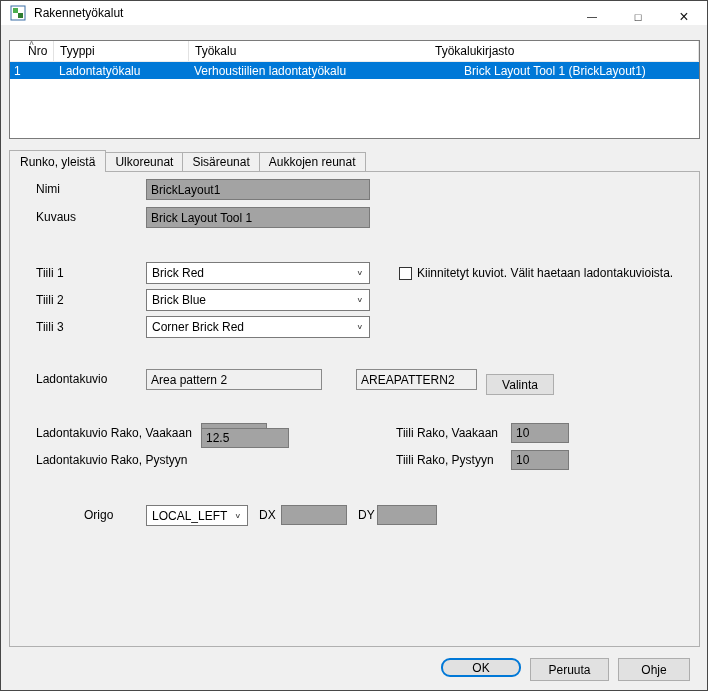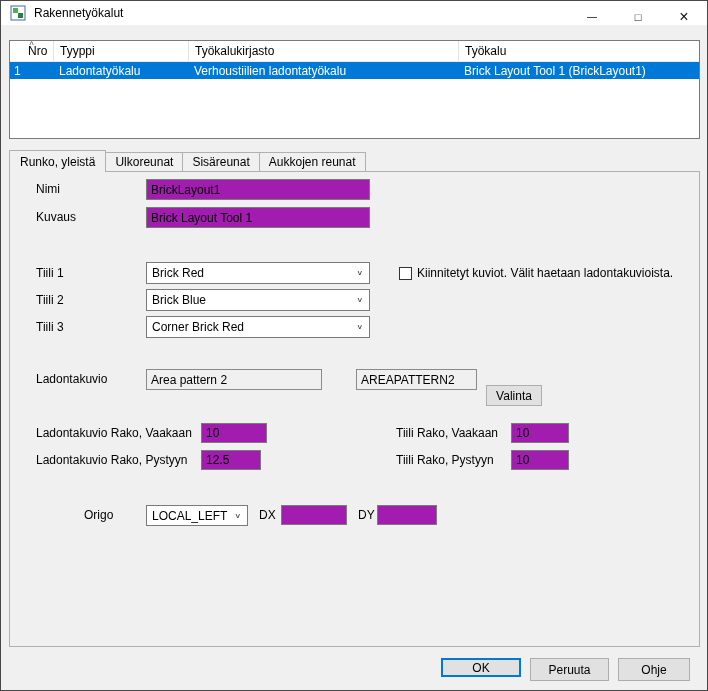--- a/index.html
+++ b/index.html
@@ -29,21 +29,21 @@
   .lv-cell { padding-left:5px; white-space:nowrap; overflow:hidden; }
   .lv-cell.col0 { padding-left:4px; }
   
   .tabbar { position:absolute; left:8px; top:149px; height:21px; display:flex; align-items:flex-end; z-index:3; }
   .tab { height:19px; display:flex; align-items:center; padding:0 9px; font-size:12px; background:#f0f0f0; border:1px solid #b0b0b0; border-bottom:none; cursor:default; }
   .tab + .tab { margin-left:-1px; }
   .tab.active { position:relative; height:22px; margin-bottom:-1px; z-index:4; padding:0 10px; }
   .tab-panel { position:absolute; left:8px; top:170px; width:691px; height:476px; border:1px solid #b0b0b0; background:#f0f0f0; }
   
   .flabel { position:absolute; font-size:12px; color:#000; line-height:21px; white-space:nowrap; }
-  .tinput { position:absolute; height:21px; border:1px solid #7a7a7a; background:#a21caf; font:12px "Liberation Sans", sans-serif; padding:0 4px; color:#000; }
+  .tinput { position:absolute; height:21px; border:1px solid #7a7a7a; background:#a3a3a3; font:12px "Liberation Sans", sans-serif; padding:0 4px; color:#000; }
   .combo { position:absolute; height:22px; border:1px solid #7a7a7a; background:#fff; display:flex; align-items:center; justify-content:space-between; padding:0 6px 0 5px; font-size:12px; color:#000; cursor:default; }
   .chev { font-size:9px; color:#444; transform:scaleY(.75); }
   .rofield { position:absolute; height:21px; border:1px solid #8a8a8a; background:#f0f0f0; display:flex; align-items:center; padding:0 4px; font-size:12px; color:#000; }
   .btn { position:absolute; background:#e1e1e1; border:1px solid #adadad; font:12px "Liberation Sans", sans-serif; color:#000; display:flex; align-items:center; justify-content:center; cursor:default; }
   .btn.default { border:2px solid #0078d7; }
   .checkbox { position:absolute; width:13px; height:13px; background:#fff; border:1px solid #333; cursor:default; }
 </style>
 </head>
 <body>
 
@@ -73,25 +73,25 @@
 
   <div class="listview">
     <div class="lv-header">
       <div class="lv-hcell col0">
         <span class="sort-arrow">∧</span>
         <span>Nro</span>
       </div>
       <div class="lv-hcell col1">
         <span>Tyyppi</span>
       </div>
+      <div class="lv-hcell col3">
+        <span>Työkalu</span>
+      </div>
       <div class="lv-hcell col2">
         <span>Työkalukirjasto</span>
-      </div>
-      <div class="lv-hcell col3">
-        <span>Työkalu</span>
       </div>
     </div>
     <div class="lv-row selected">
       <div class="lv-cell col0">1</div>
       <div class="lv-cell col1">Ladontatyökalu</div>
       <div class="lv-cell col2">Verhoustiilien ladontatyökalu</div>
       <div class="lv-cell col3">Brick Layout Tool 1 (BrickLayout1)</div>
     </div>
   </div>
 
@@ -126,39 +126,39 @@
     <span>Corner Brick Red</span>
     <span class="chev">∨</span>
   </div>
 
   <span class="checkbox" style="left:398px; top:266px;"></span>
   <span class="flabel" style="left:416px; top:261px; line-height:22px;">Kiinnitetyt kuviot. Välit haetaan ladontakuvioista.</span>
 
   <span class="flabel" style="left:35px; top:368px;">Ladontakuvio</span>
   <div class="rofield" style="left:145px; top:368px; width:176px;">Area pattern 2</div>
   <div class="rofield" style="left:355px; top:368px; width:121px;">AREAPATTERN2</div>
-  <button class="btn" style="left:485px; top:384px; width:56px; height:21px;">Valinta</button>
+  <button class="btn" style="left:485px; top:373px; width:68px; height:21px;">Valinta</button>
 
   <span class="flabel" style="left:35px; top:422px; line-height:20px;">Ladontakuvio Rako, Vaakaan</span>
   <input class="tinput" style="left: 200px; top: 422px; width: 66px; height: 20px;" value="10">
   <span class="flabel" style="left:395px; top:422px; line-height:20px;">Tiili Rako, Vaakaan</span>
   <input class="tinput" style="left: 510px; top: 422px; width: 58px; height: 20px;" value="10">
 
   <span class="flabel" style="left:35px; top:449px; line-height:20px;">Ladontakuvio Rako, Pystyyn</span>
-  <input class="tinput" style="left: 200px; top: 449px; width: 60px; height: 20px;" value="12.5">
+  <input class="tinput" style="left: 200px; top: 427px; width: 88px; height: 20px;" value="12.5">
   <span class="flabel" style="left:395px; top:449px; line-height:20px;">Tiili Rako, Pystyyn</span>
   <input class="tinput" style="left: 510px; top: 449px; width: 58px; height: 20px;" value="10">
 
   <span class="flabel" style="left:35px; top:504px;margin-left:48px;">Origo</span>
   <div class="combo" style="left:145px; top:504px; width:102px; height:21px;">
     <span>LOCAL_LEFT</span>
     <span class="chev">∨</span>
   </div>
   <span class="flabel" style="left:258px; top:504px;">DX</span>
   <input class="tinput" style="left: 280px; top: 504px; width: 66px; height: 20px;" value="">
   <span class="flabel" style="left:357px; top:504px;">DY</span>
   <input class="tinput" style="left: 376px; top: 504px; width: 60px; height: 20px;" value="">
 
-  <button class="btn default" style="left:440px; top:657px; width:80px; height:19px;">OK</button>
+  <button class="btn default" style="left:440px; top:657px; width:80px; height:19px;border-radius:9px;">OK</button>
   <button class="btn" style="left:529px; top:657px; width:79px; height:23px;">Peruuta</button>
   <button class="btn" style="left:617px; top:657px; width:72px; height:23px;">Ohje</button>
 
 </div>
 
 </body></html>

